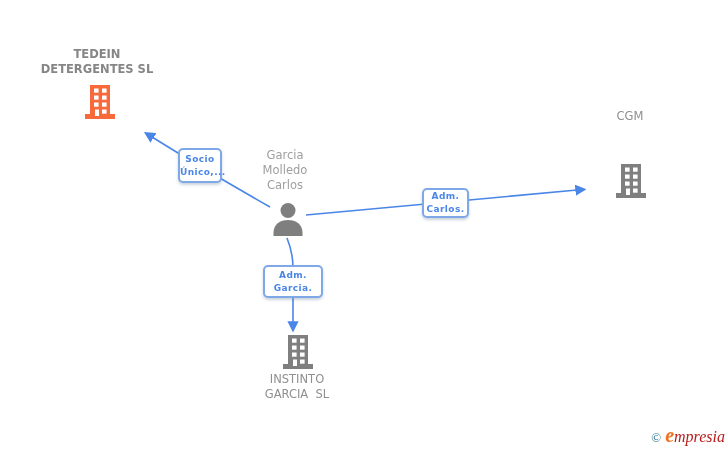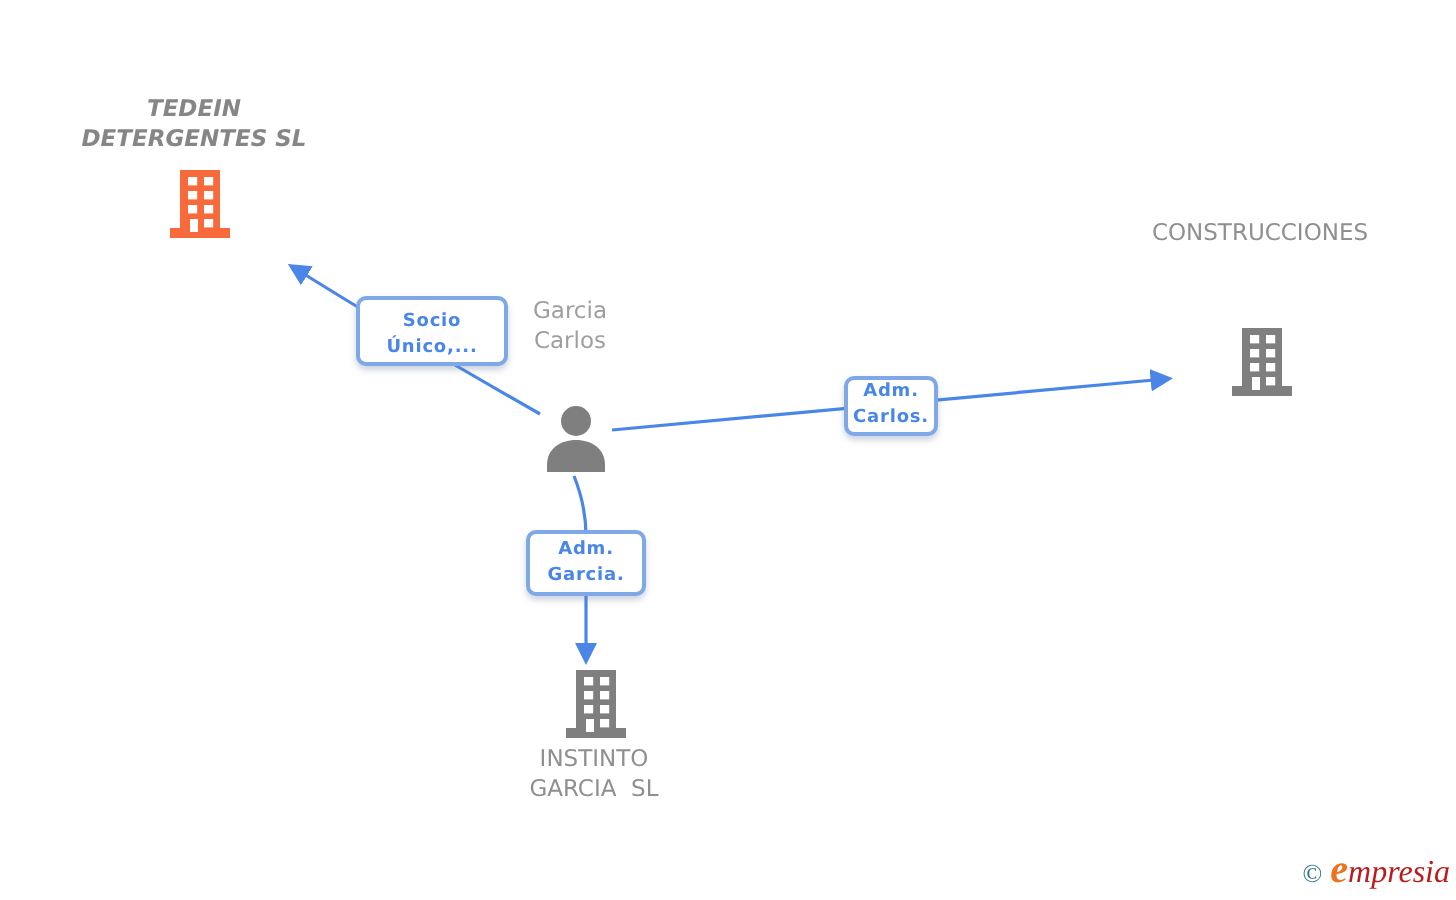--- a/index.html
+++ b/index.html
@@ -77,60 +77,61 @@
     <defs>
       <marker id="arrow" viewBox="0 0 10 10" refX="1.5" refY="5" markerWidth="7" markerHeight="7" orient="auto">
         <path d="M0,0 L10,5 L0,10 z" fill="#4a86e8"></path>
       </marker>
     </defs>
     <path d="M 270 207 Q 205 170 152 137" stroke="#4a86e8" stroke-width="1.6" fill="none" marker-end="url(#arrow)"></path>
     <path d="M 306 215 L 577 190" stroke="#4a86e8" stroke-width="1.6" fill="none" marker-end="url(#arrow)"></path>
     <path d="M 287 238 C 291 248 293 258 293 268 L 293 323" stroke="#4a86e8" stroke-width="1.6" fill="none" marker-end="url(#arrow)"></path>
   </svg>
 
-  <div class="node-label company-name bold" style="left:17px;top:47px;width:160px;font-style:italic;">
+  <div class="node-label company-name bold" style="left:17px;top:47px;width:160px;">
     <div class="node-line">TEDEIN</div>
     <div class="node-line">DETERGENTES SL</div>
   </div>
   <div class="node" style="left:83px;top:84px;">
     <svg class="icon icon-orange" width="34" height="36">
       <use href="#sym-building"></use>
     </svg>
   </div>
 
   <div class="node-label person-name" style="left:225px;top:148px;width:120px;">
     <div class="node-line">Garcia</div>
+    <div class="node-line">Molledo</div>
     <div class="node-line">Carlos</div>
   </div>
   <div class="node" style="left:270px;top:201px;">
     <svg class="icon icon-gray" width="36" height="36">
       <use href="#sym-person"></use>
     </svg>
   </div>
 
   <div class="node-label company-name" style="left:550px;top:109px;width:160px;">
-    <div class="node-line">CONSTRUCCIONES</div>
+    <div class="node-line">CGM</div>
   </div>
   <div class="node" style="left:614px;top:163px;">
     <svg class="icon icon-gray" width="34" height="36">
       <use href="#sym-building"></use>
     </svg>
   </div>
 
   <div class="node" style="left:281px;top:334px;">
     <svg class="icon icon-gray" width="34" height="36">
       <use href="#sym-building"></use>
     </svg>
   </div>
   <div class="node-label company-name" style="left:237px;top:372px;width:120px;">
     <div class="node-line">INSTINTO</div>
     <div class="node-line">GARCIA  SL</div>
   </div>
 
-  <div class="edge-label" style="left:178px;top:148px;width:76px;height:35px;justify-content:flex-end;">
+  <div class="edge-label" style="left:178px;top:148px;width:44px;height:35px;">
     <div>Socio</div>
     <div>Único,...</div>
   </div>
   <div class="edge-label" style="left:422px;top:188px;width:47px;height:30px;">
     <div>Adm.</div>
     <div>Carlos.</div>
   </div>
   <div class="edge-label" style="left:263px;top:265px;width:60px;height:33px;">
     <div>Adm.</div>
     <div>Garcia.</div>

